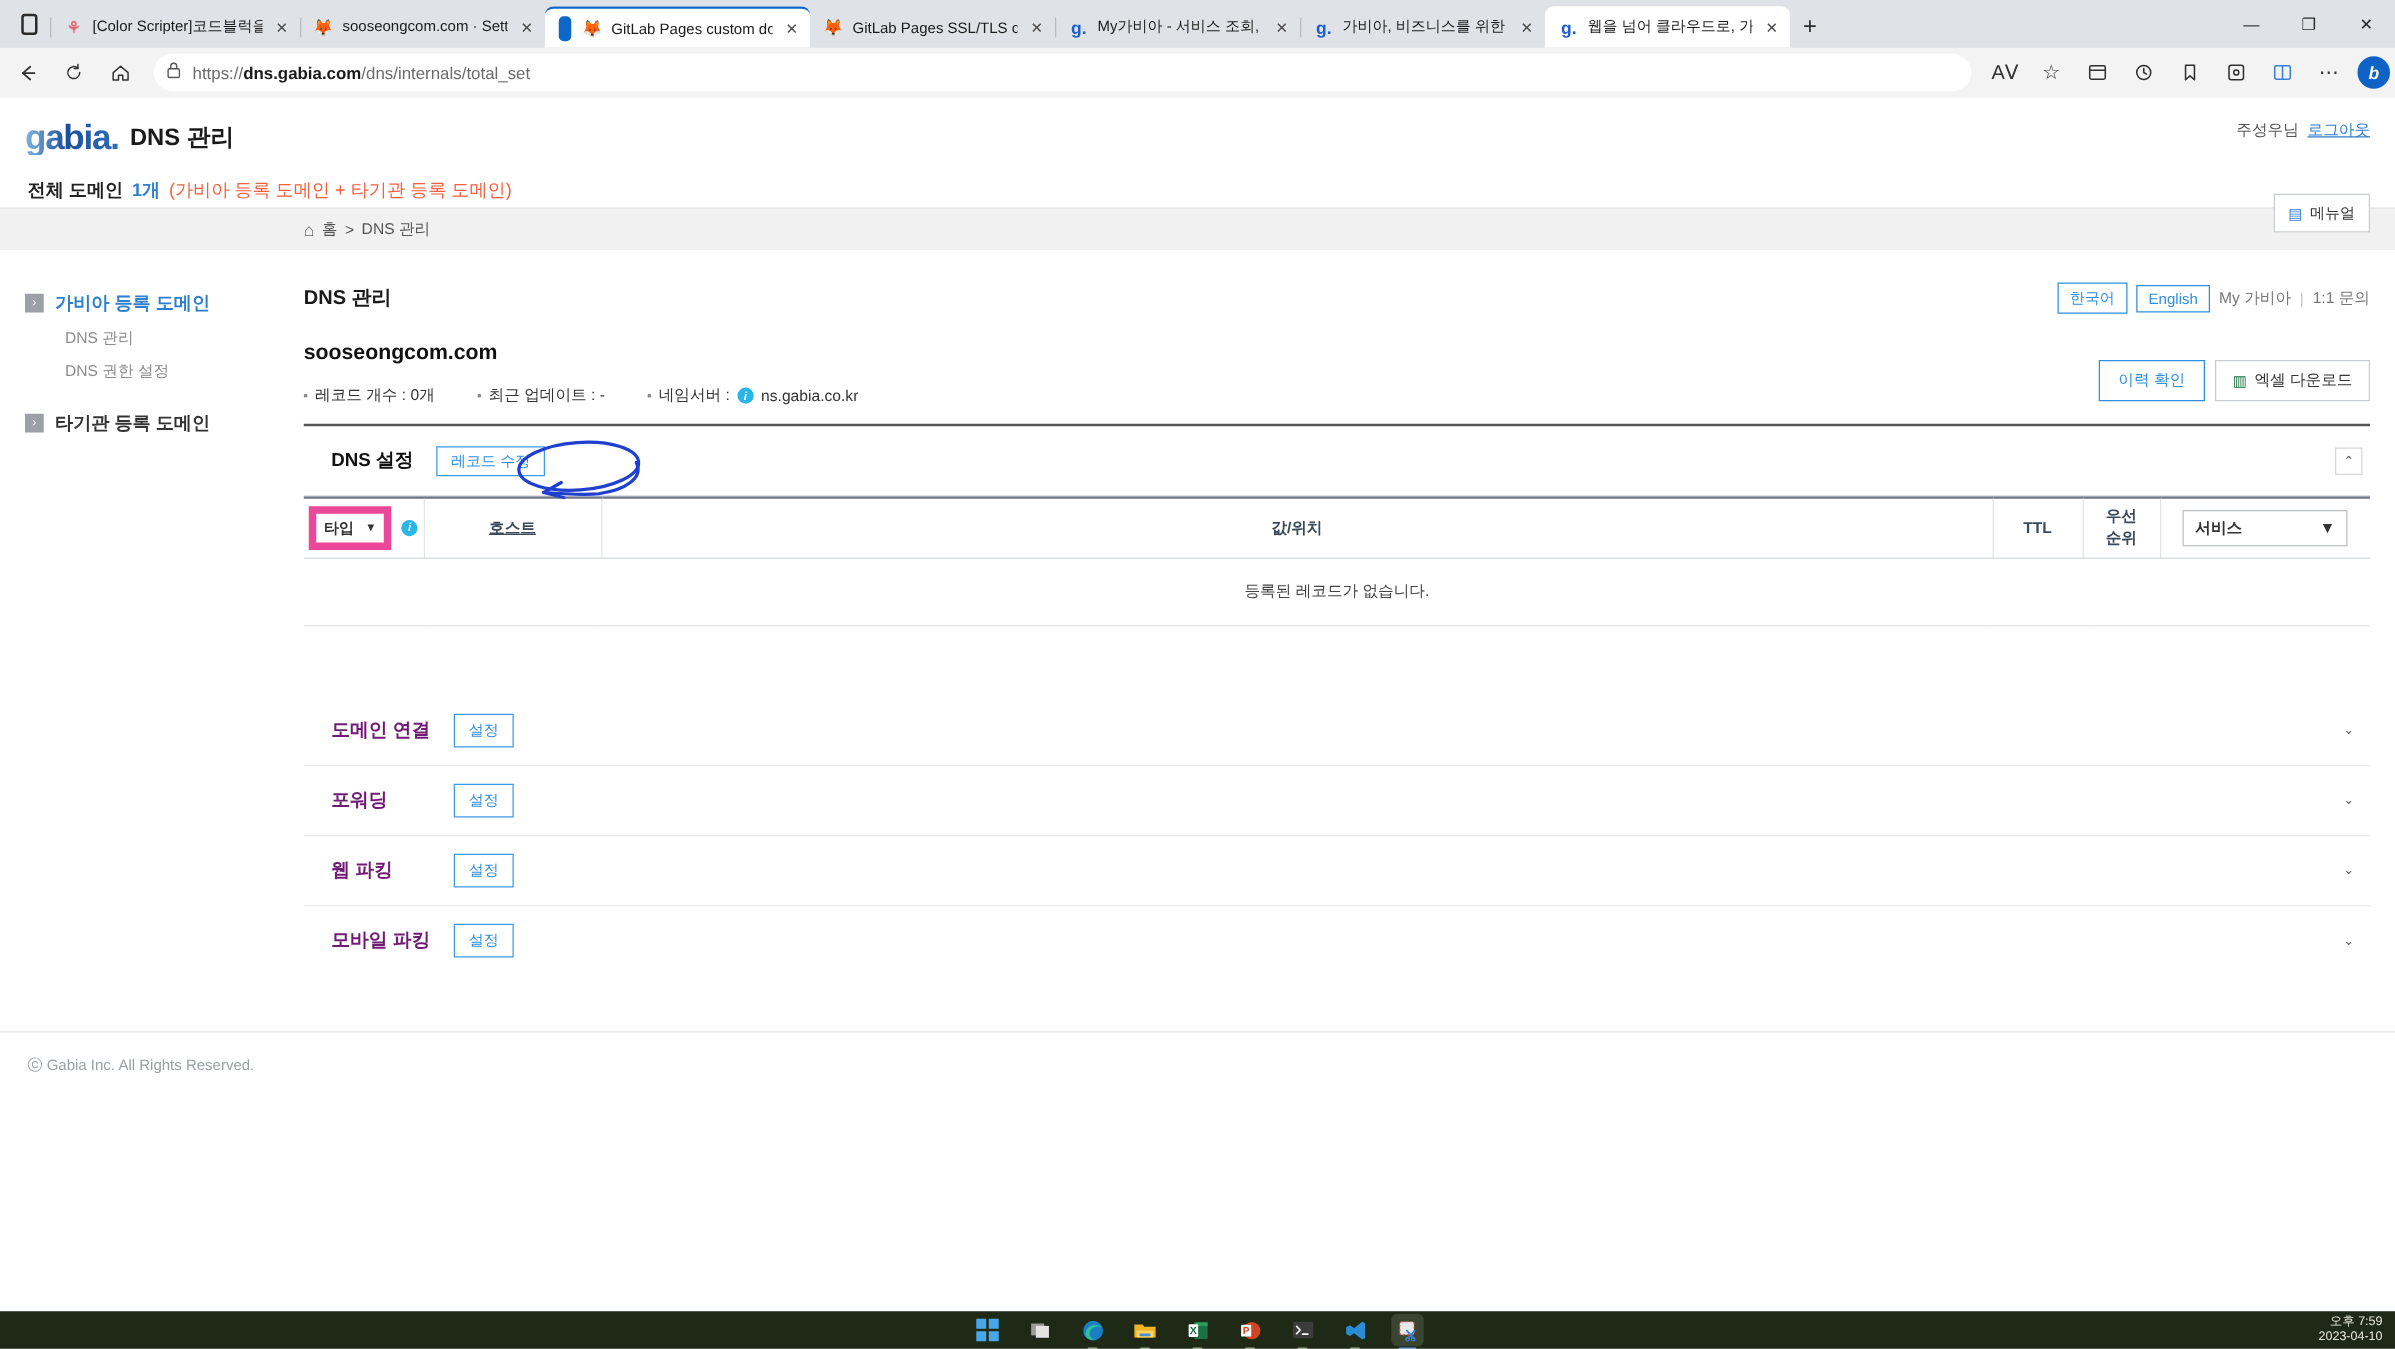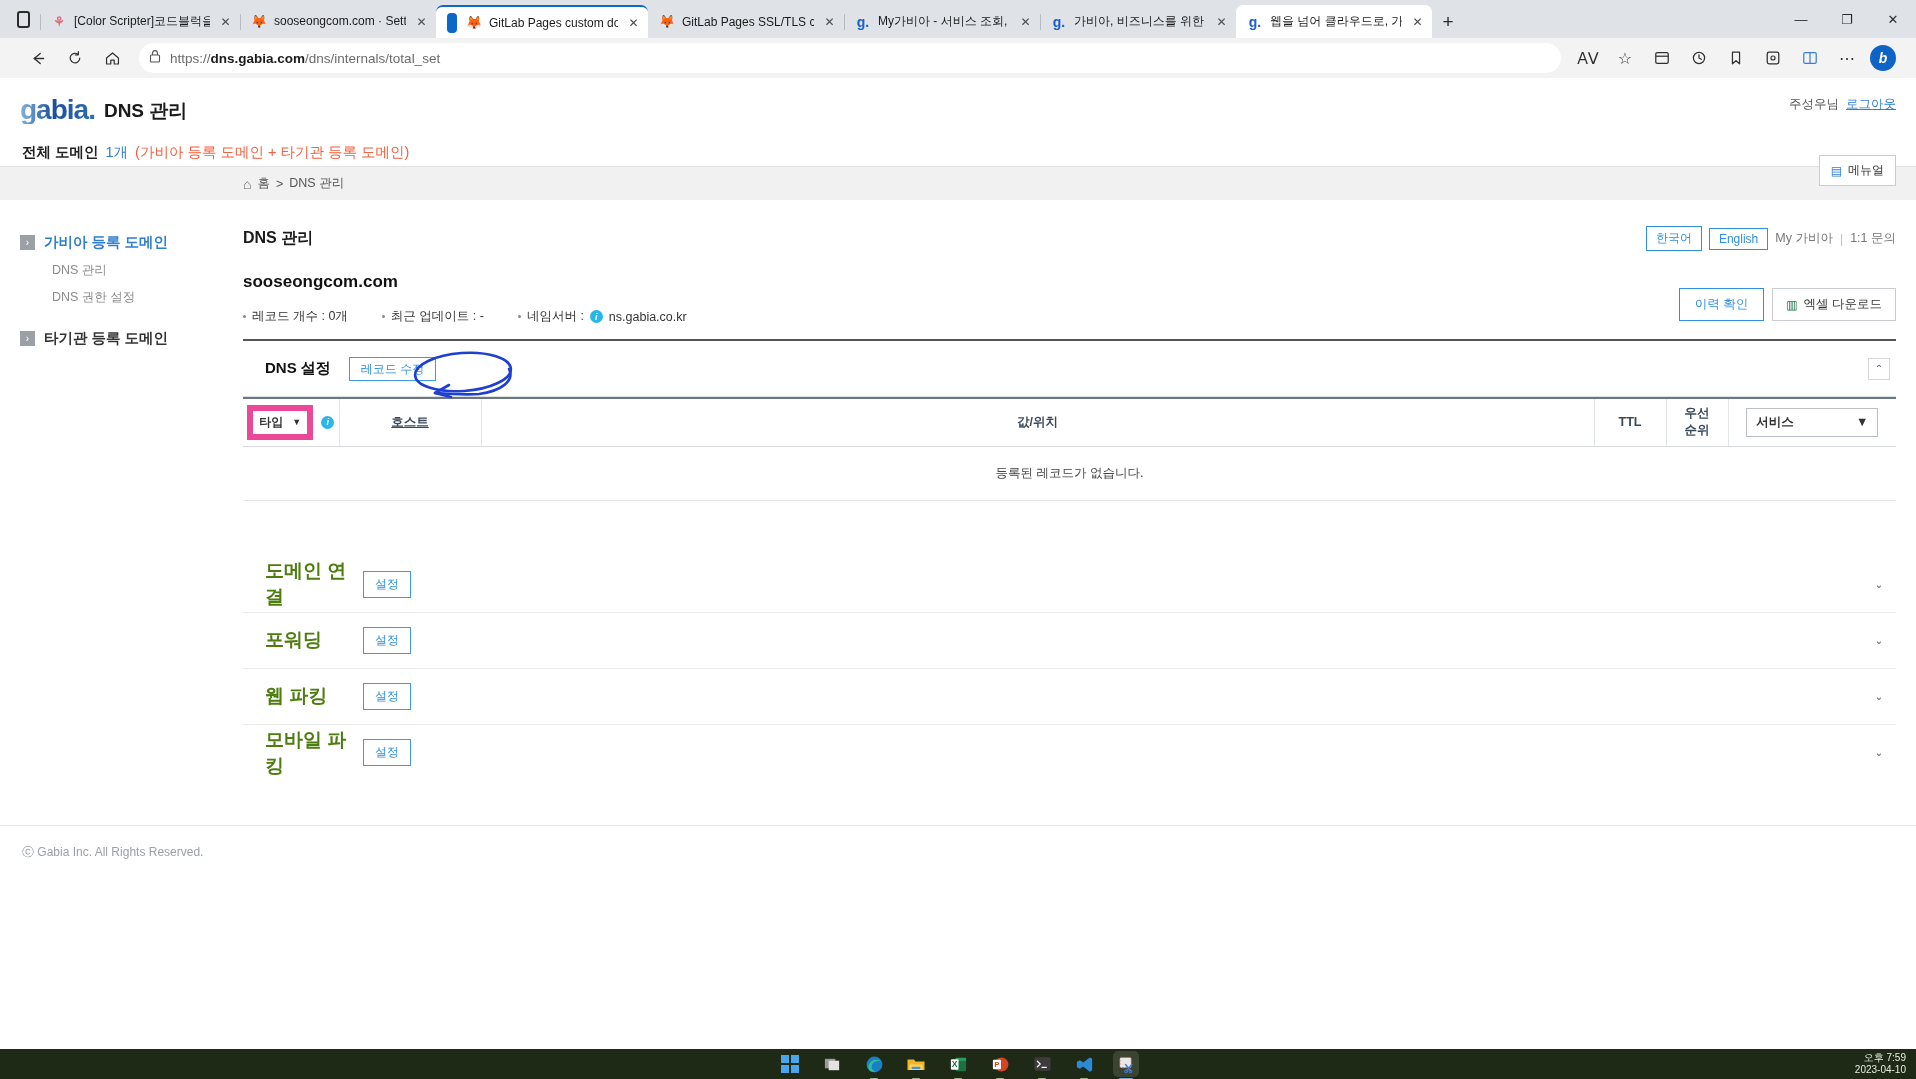--- a/index.html
+++ b/index.html
@@ -29,42 +29,42 @@
     font-size: 12px; color: #4a4a4a; flex: 0 0 auto; }
   .favicon { width: 16px; height: 16px; flex: 0 0 auto; display: flex; align-items: center; justify-content: center; font-size: 13px; font-weight: bold; }
   .fav-cs { color: #e06c7a; font-size: 13px; }
   .fav-fox { color: #e8590c; }
   .fav-g { color: #1a5fd0; font-weight: bold; font-size: 14px; }
   .tab-group-marker { width: 10px; height: 20px; background: #0c67c9; border-radius: 4px; flex: 0 0 auto; margin-right: 2px;}
   .newtab { width: 32px; height: 32px; display: flex; align-items: center; justify-content: center; font-size: 19px; color: #2b2b2b; }
   .wincontrols { position: absolute; right: 0; top: 0; height: 38px; display: flex; align-items: center; }
   .wc { width: 46px; height: 38px; display: flex; align-items: center; justify-content: center; font-size: 13px; color: #2b2b2b; }
 
-  .toolbar { height: 40px; background: #f3f3f3; display: flex; align-items: center; padding: 0 20px; gap: 1px; }
+  .toolbar { height: 40px; background: #f3f3f3; display: flex; align-items: center; padding: 0 4px; gap: 1px; }
   .tbtn { width: 36px; height: 32px; display: flex; align-items: center; justify-content: center; color: #303030; border-radius: 5px; }
   .omnibox {
     flex: 1; height: 30px; background: #fff; border-radius: 15px; margin: 0 8px;
     display: flex; align-items: center; padding: 0 10px; gap: 9px; min-width: 0;
   }
   .omnibox .url { font-size: 13.5px; color: #6b6b6b; white-space: nowrap; }
   .omnibox .url b { color: #1b1b1b; font-weight: 600; }
   .tbtn.bing { background: #0f62c6; color: #fff; border-radius: 50%; width: 26px; height: 26px; font-size: 14px; font-weight: bold; font-style: italic; margin-left: 4px; }
 
   .viewport { flex: 1; background: #fff; overflow: hidden; position: relative; }
 
   
   .gb-header { padding: 18px 0 0 0; position: relative; height: 88px; }
   .gb-logo-row { display: flex; align-items: flex-end; gap: 9px; padding-left: 20px; }
   .gb-logo { font-size: 28px; font-weight: bold; letter-spacing: -1px;
     background: linear-gradient(90deg,#7fb3e0 0%, #1a4f9c 45%, #2f6fb8 100%);
     -webkit-background-clip: text; background-clip: text; color: transparent; line-height: 1; }
   .gb-title { font-size: 19px; font-weight: bold; color: #1a1a1a; line-height: 1.1; padding-bottom: 2px; }
   .gb-domline { padding-left: 22px; margin-top: 19px; font-size: 14.5px; display: flex; align-items: baseline; gap: 7px; }
   .gb-domline .lbl { color: #222; font-weight: bold; }
-  .gb-domline .cnt { color: #2f7fd1; font-weight: normal; }
+  .gb-domline .cnt { color: #2f7fd1; font-weight: bold; }
   .gb-domline .note { color: #f4603f; }
   .gb-user { position: absolute; right: 20px; top: 18px; font-size: 12.5px; color: #555; }
   .gb-user a { color: #2f7fd1; }
   .gb-lang { position: absolute; right: 20px; top: 148px; display: flex; align-items: center; gap: 7px; font-size: 12.5px; }
   .lang-btn { border: 1px solid #2f8fe0; color: #2f8fe0; padding: 3px 9px; font-size: 12px; background: #fff; }
   .gb-lang .plain { color: #777; }
   .gb-lang .bar { color: #c5c5c5; }
 
   .gb-crumbbar { height: 34px; background: #f1f1f1; display: flex; align-items: center; padding-left: 243px;
     font-size: 12.5px; color: #555; gap: 6px; border-top: 1px solid #e3e3e3; position: relative; }
@@ -118,21 +118,21 @@
   .sel .cv { font-size: 9px; color: #333; }
   .th-type { display: flex; align-items: center; justify-content: center; gap: 8px; }
   .th-host { text-decoration: underline; }
   .sel-svc { border: 1px solid #bcc0c5; background: #fff; font-size: 12.5px; color: #333;
     display: flex; align-items: center; justify-content: space-between; padding: 5px 9px; width: 132px; margin: 0 auto; }
   .tbl td.empty { height: 54px; text-align: center; font-size: 12.5px; color: #444; border-bottom: 1px solid #e4e6e9; }
 
   .acc-row { height: 56px; display: flex; align-items: center; padding-left: 22px; gap: 16px; position: relative;
     border-bottom: 1px solid #e9ebed; }
   .acc-row:first-of-type { border-top: none; }
-  .acc-title { font-size: 19px; font-weight: bold; color: #4d7c0f; width: 82px; }
+  .acc-title { font-size: 15px; font-weight: bold; color: #701a75; width: 82px; }
 
   .gb-footer { border-top: 1px solid #e4e6e9; margin-top: 44px; padding: 18px 0 0 22px;
     font-size: 12px; color: #9aa0a6; }
 
   
   .taskbar { position: absolute; left: 0; bottom: 0; width: 1916px; height: 30px; background: #1f2a16;
     display: flex; align-items: center; justify-content: center; }
   .tb-icons { display: flex; align-items: center; gap: 16px; }
   .tbi { width: 26px; height: 26px; display: flex; align-items: center; justify-content: center; position: relative; font-size: 15px; }
   .tbi.act { background: #3a4430; border-radius: 5px; }

